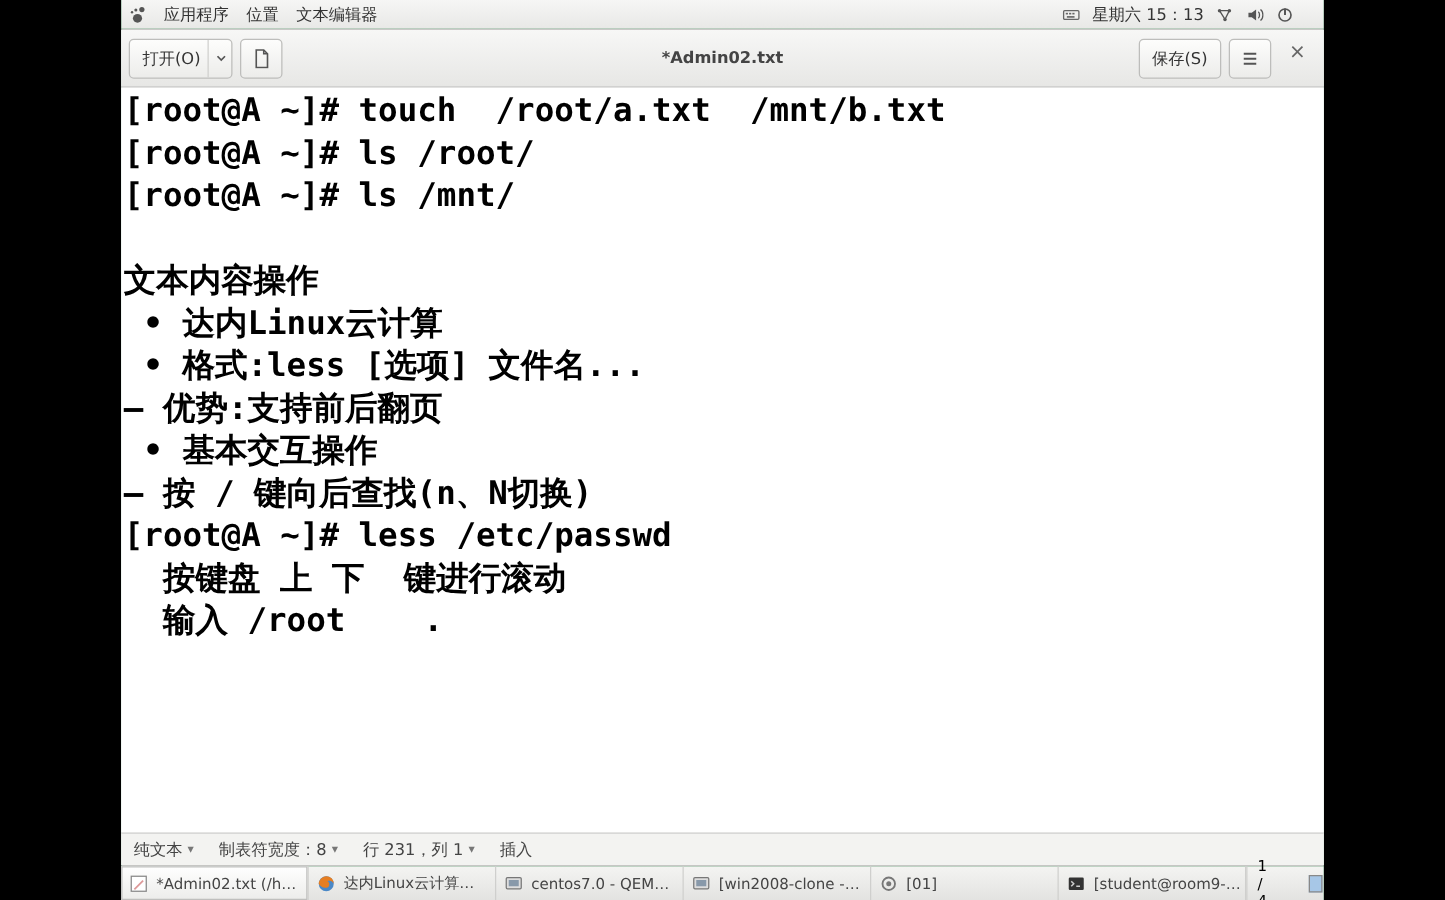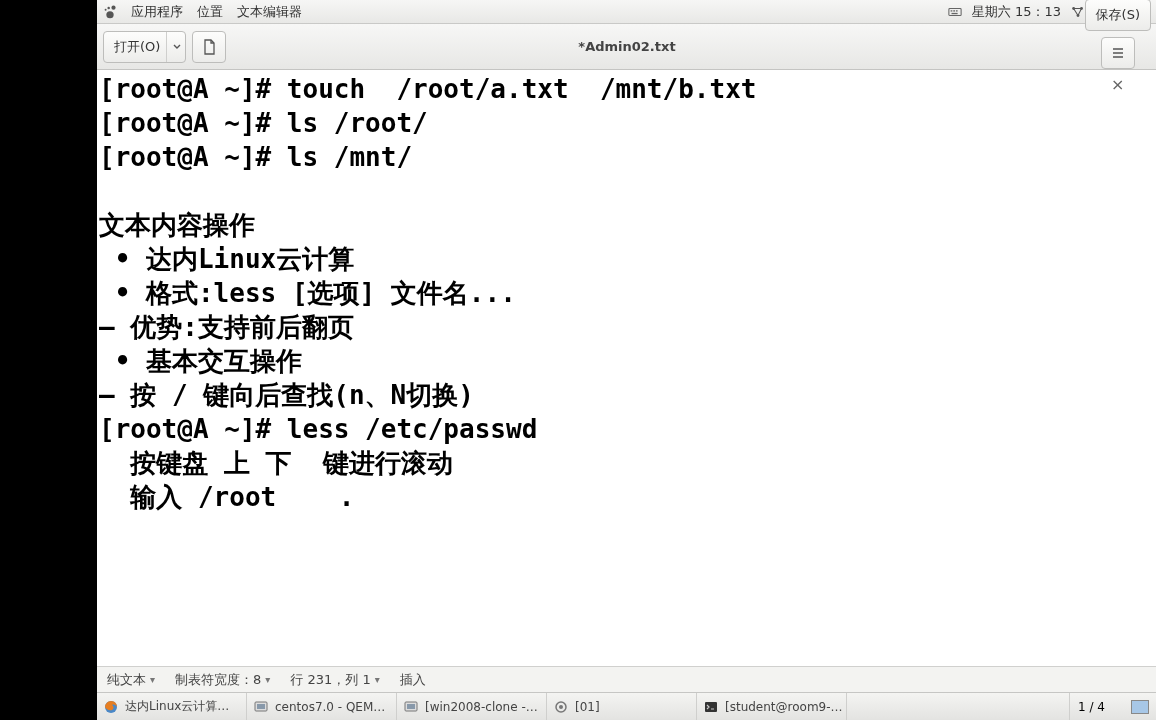--- a/index.html
+++ b/index.html
@@ -1,30 +1,30 @@
 <!DOCTYPE html>
 <html><head>
 <meta charset="utf-8">
 <style>
   * { box-sizing: border-box; margin: 0; padding: 0; }
   html, body { width: 1156px; height: 720px; overflow: hidden; font-family: "DejaVu Sans", "WenQuanYi Micro Hei", sans-serif; }
   body { background: #000; }
-  .desktop { position: absolute; left: 97px; top: 0; width: 1060px; height: 720px; background: #15803d; display: flex; flex-direction: column; }
+  .desktop { position: absolute; left: 97px; top: 0; width: 962px; height: 720px; background: #15803d; display: flex; flex-direction: column; }
   
   .top-panel { height: 24px; background: linear-gradient(#f6f6f5,#e8e8e6); border-bottom: 1px solid #c9c9c7; display: flex; align-items: center; font-size: 13px; color: #333; }
   .top-panel .left { display: flex; align-items: center; gap: 14px; padding-left: 6px; }
   .top-panel .right { margin-left: auto; display: flex; align-items: center; gap: 10px; padding-right: 24px; }
   .gnome-foot { width: 14px; height: 14px; display:inline-block; }
   .tray-icon { width: 14px; height: 14px; display: inline-flex; align-items: center; justify-content: center; color:#555; }
   .tray-icon svg { width: 14px; height: 14px; }
   
   .editor-window { flex: 1; display: flex; flex-direction: column; background: #fff; }
   .headerbar { height: 46px; background: linear-gradient(#f7f7f6,#e7e7e5); border-bottom: 1px solid #c4c4c2; display: flex; align-items: center; padding: 0 6px; position: relative; }
   .hb-left { display: flex; align-items: flex-start; gap: 6px; }
-  .hb-right { margin-left: auto; display: flex; align-items: center; gap: 6px; flex-direction: column; }
+  .hb-right { margin-left: auto; display: flex; gap: 6px; }
   .btn { height: 32px; border: 1px solid #bdbdbb; border-radius: 4px; background: linear-gradient(#fdfdfc,#ececea); color: #333; font-size: 13px; display: inline-flex; align-items: center; padding: 0 10px; cursor: pointer; }
   .btn.icon-only { padding: 0; width: 34px; justify-content: center; }
   .btn.split { padding-right: 4px; }
   .btn.split .caret { margin-left: 6px; border-left: 1px solid #cfcfcd; padding-left: 6px; height: 100%; display:flex; align-items:center;}
   .title-center { position: absolute; left: 0; right: 0; text-align: center; pointer-events: none; }
   .title-center .title { font-size: 13px; color: #444; font-weight: bold; }
   .title-center .subtitle { font-size: 11px; color: #8a8a88; }
   .close-x { font-size: 16px; color:#666; width: 30px; text-align: center; cursor:pointer; }
   
   .text-area { flex: 1; background: #fff; padding: 2px 2px 4px 2px; overflow: hidden; }
@@ -156,20 +156,29 @@
       </span>
       <span class="status-item">
         <span>行 231，列 1</span>
         <span class="caret-dn">▾</span>
       </span>
       <span class="status-item">插入</span>
     </div>
   </div>
 
   <div class="bottom-panel">
+    <div class="task active">
+      <span class="ticon">
+          <svg viewBox="0 0 16 16">
+            <rect x="2" y="2" width="12" height="12" fill="#fff" stroke="#888"></rect>
+            <path d="M4 12l7-7 1 1-7 7z" fill="#d99"></path>
+          </svg>
+        </span>
+      <span>*Admin02.txt (/h…</span>
+    </div>
     <div class="task">
       <span class="ticon">
           <svg viewBox="0 0 16 16">
             <circle cx="8" cy="8" r="6" fill="#4a88c7"></circle>
             <path d="M2 8c0-3 3-6 6-6 4 0 6 3 6 6-1-2-3-3-5-2 2 1 2 4 0 5-3 1-6-1-7-3z" fill="#e67e22"></path>
           </svg>
         </span>
       <span>达内Linux云计算…</span>
     </div>
     <div class="task">

